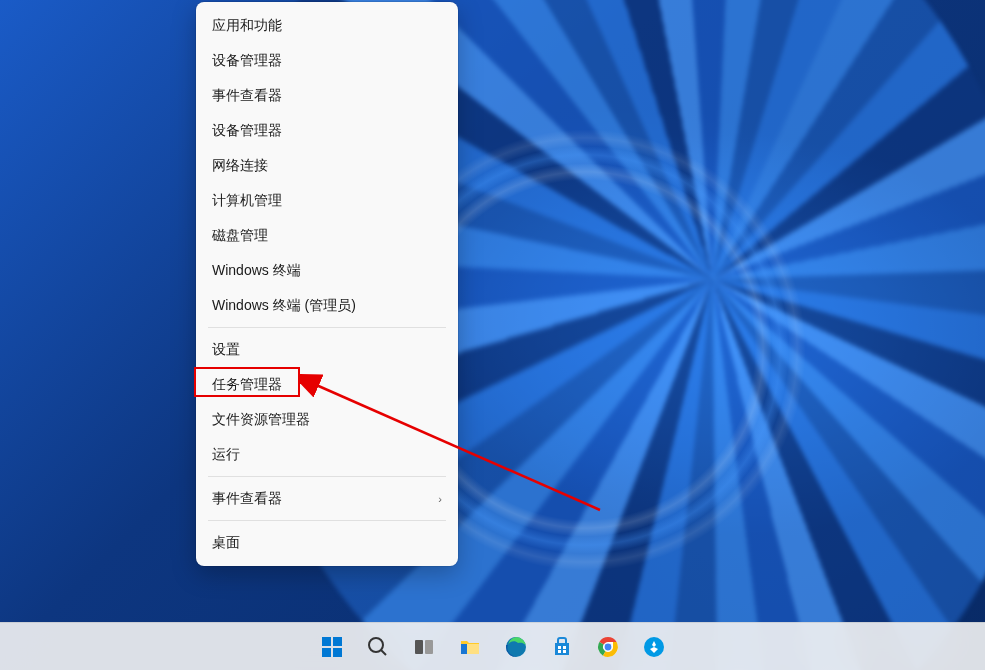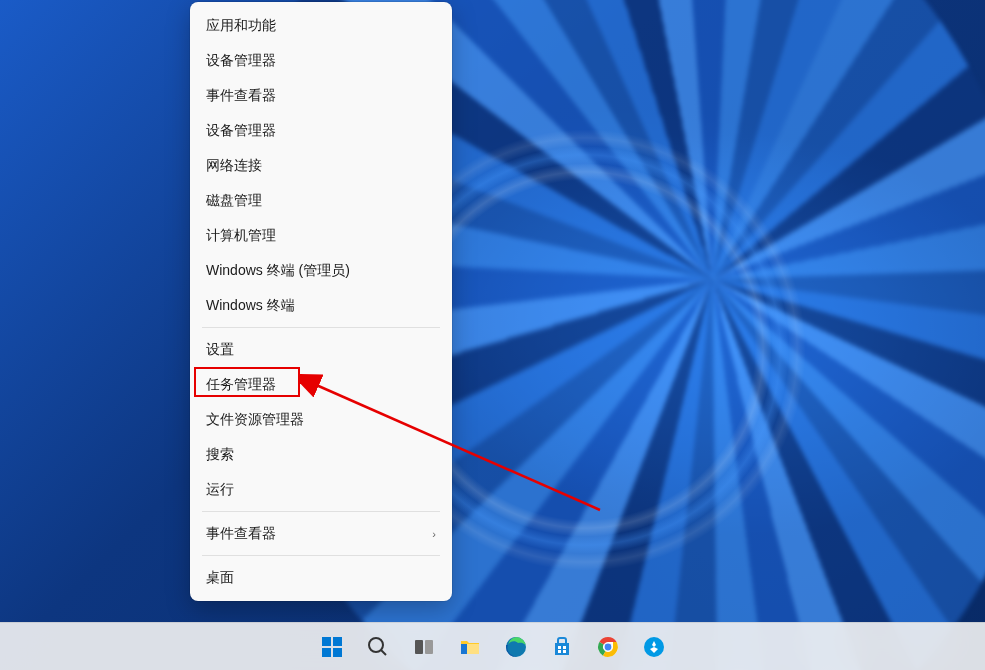--- a/index.html
+++ b/index.html
@@ -35,21 +35,21 @@
     .wallpaper::after {
       content: '';
       position: absolute;
       top: 50px; right: 100px;
       width: 600px; height: 600px;
       background: radial-gradient(circle at 50% 50%, transparent 40%, rgba(255,255,255,0.15) 42%, transparent 44%, rgba(74,155,255,0.3) 46%, transparent 48%, rgba(255,255,255,0.1) 50%, transparent 52%);
       border-radius: 50%;
     }
     .context-menu {
       position: absolute;
-      left: 190px; top: 2px;
+      left: 196px; top: 2px;
       width: 262px;
       background: #f9f9f9;
       border-radius: 8px;
       box-shadow: 0 8px 24px rgba(0,0,0,0.25), 0 0 0 1px rgba(0,0,0,0.08);
       padding: 6px 4px;
       z-index: 10;
     }
     .menu-list { list-style: none; }
     .menu-item {
       display: flex; align-items: center;
@@ -121,43 +121,40 @@
       <li class="menu-item">
         <span>事件查看器</span>
       </li>
       <li class="menu-item">
         <span>设备管理器</span>
       </li>
       <li class="menu-item">
         <span>网络连接</span>
       </li>
       <li class="menu-item">
+        <span>计算机管理</span>
+      </li>
+      <li class="menu-item">
         <span>磁盘管理</span>
       </li>
       <li class="menu-item">
-        <span>计算机管理</span>
+        <span>Windows 终端</span>
       </li>
       <li class="menu-item">
         <span>Windows 终端 (管理员)</span>
       </li>
-      <li class="menu-item">
-        <span>Windows 终端</span>
-      </li>
       <li class="menu-divider"></li>
       <li class="menu-item">
         <span>设置</span>
       </li>
       <li class="menu-item">
         <span>任务管理器</span>
       </li>
       <li class="menu-item">
         <span>文件资源管理器</span>
-      </li>
-      <li class="menu-item">
-        <span>搜索</span>
       </li>
       <li class="menu-item">
         <span>运行</span>
       </li>
       <li class="menu-divider"></li>
       <li class="menu-item">
         <span>事件查看器</span>
         <span class="submenu-chevron">›</span>
       </li>
       <li class="menu-divider"></li>

